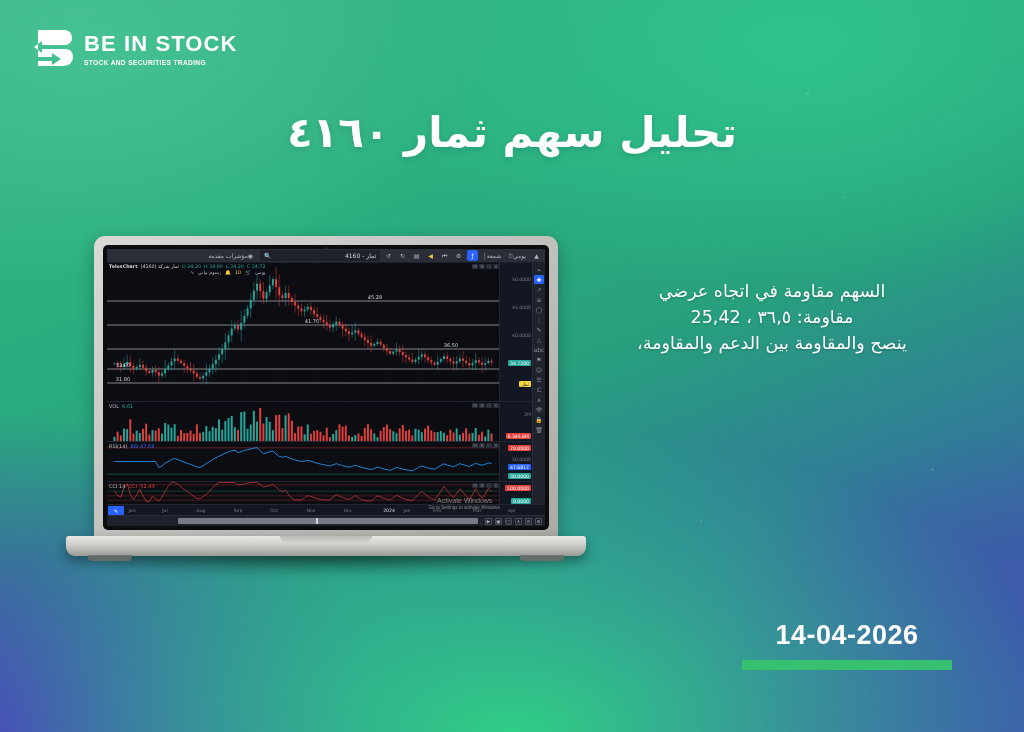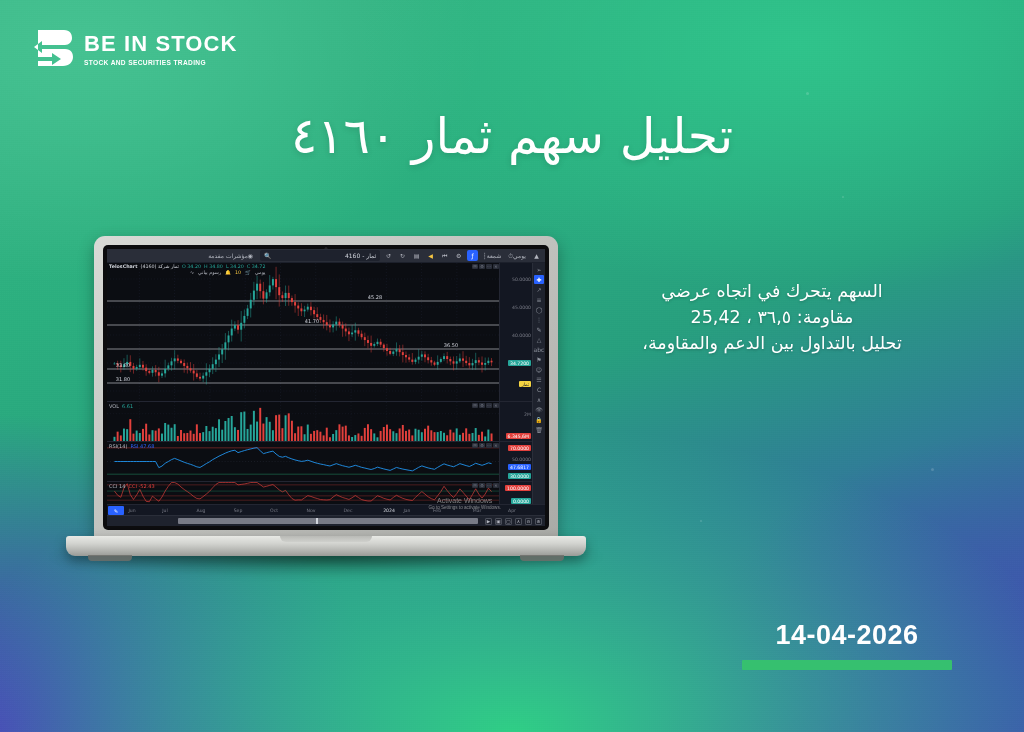--- a/index.html
+++ b/index.html
@@ -39,21 +39,21 @@
     font-family:"Liberation Sans", sans-serif;
   }
   #logo-sub {
     color:#fff; font-size:6.6px; letter-spacing:.35px; margin-top:4px; font-weight:bold;
     font-family:"Liberation Sans", sans-serif;
   }
 
   
   #headline {
     position:absolute; top:108px; left:0; right:0; text-align:center; z-index:9;
-    color:#fff; font-size:49px; font-weight:normal; direction:rtl;
+    color:#fff; font-size:42px; font-weight:bold; direction:rtl;
     letter-spacing:.5px; text-shadow:0 2px 6px rgba(0,0,0,.13);
     font-family:"DejaVu Sans", sans-serif;
   }
 
   
   #analysis {
     position:absolute; right:42px; top:278px; width:420px; z-index:9;
     direction:rtl; text-align:center; color:#fff;
     font-size:17.5px; line-height:26px;
     text-shadow:0 1px 3px rgba(0,0,0,.22);
@@ -238,23 +238,23 @@
   </div>
   <div id="logo-text">
     <div id="logo-title">BE IN STOCK</div>
     <div id="logo-sub">STOCK AND SECURITIES TRADING</div>
   </div>
 </div>
 
 <div id="headline">تحليل سهم ثمار ٤١٦٠</div>
 
 <div id="analysis">
-  <div class="ln">السهم يتحرك في اتجاه عرضي</div>
+  <div class="ln">السهم مقاومة في اتجاه عرضي</div>
   <div class="ln">مقاومة: ٣٦,٥ ، 25,42</div>
-  <div class="ln">تحليل بالتداول بين الدعم والمقاومة،</div>
+  <div class="ln">ينصح والمقاومة بين الدعم والمقاومة،</div>
 </div>
 
 <div id="date-block">
   <div id="date-text">14-04-2026</div>
   <div id="date-rule"></div>
 </div>
 
 <div id="laptop">
   <div id="laptop-shadow"></div>
 

